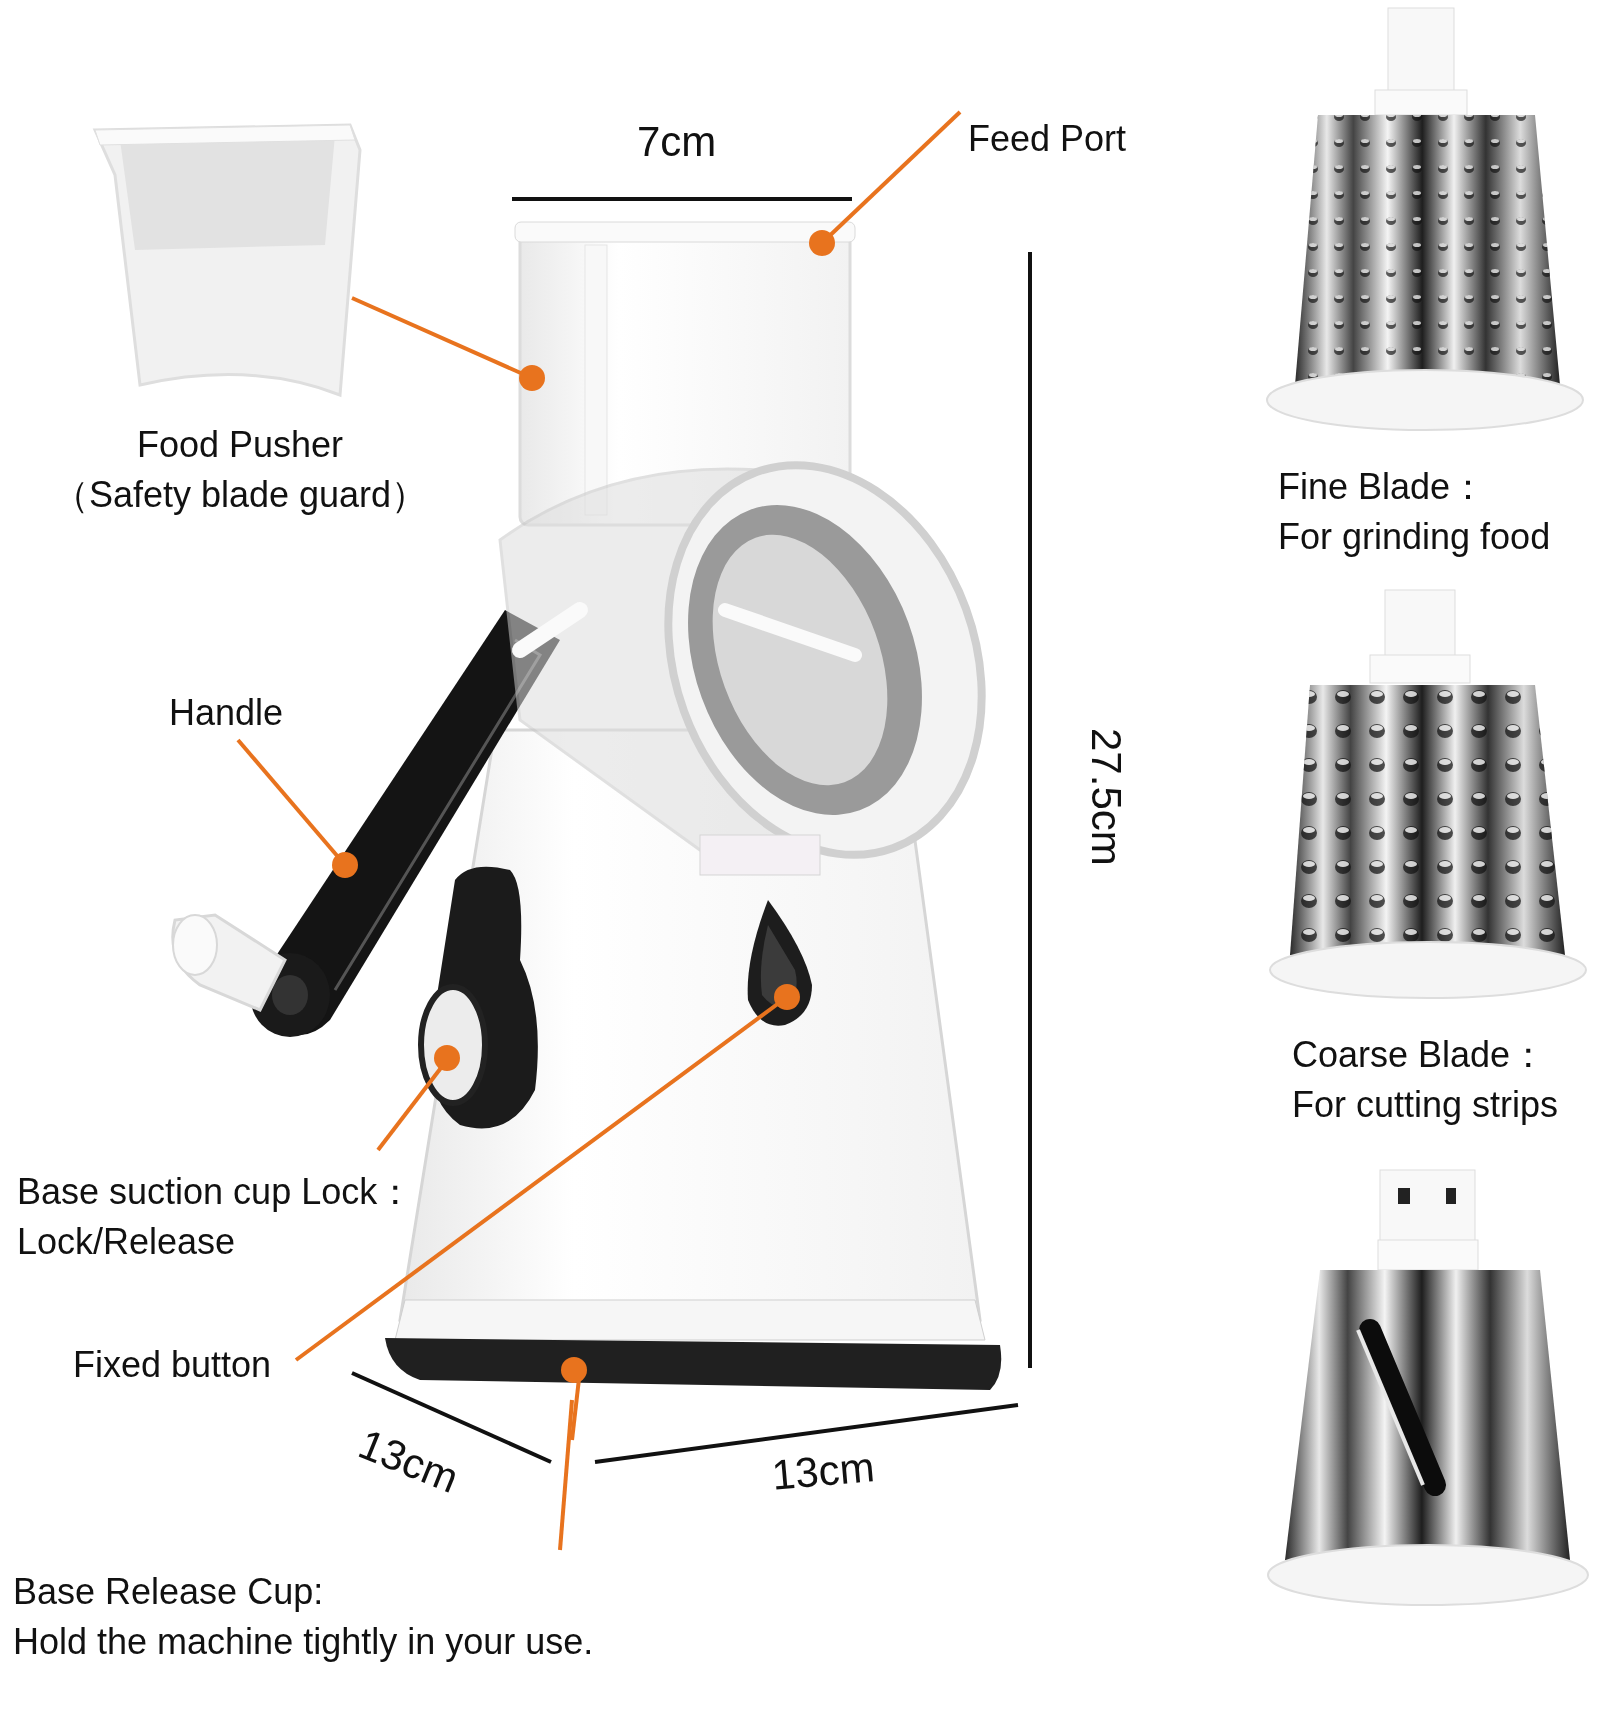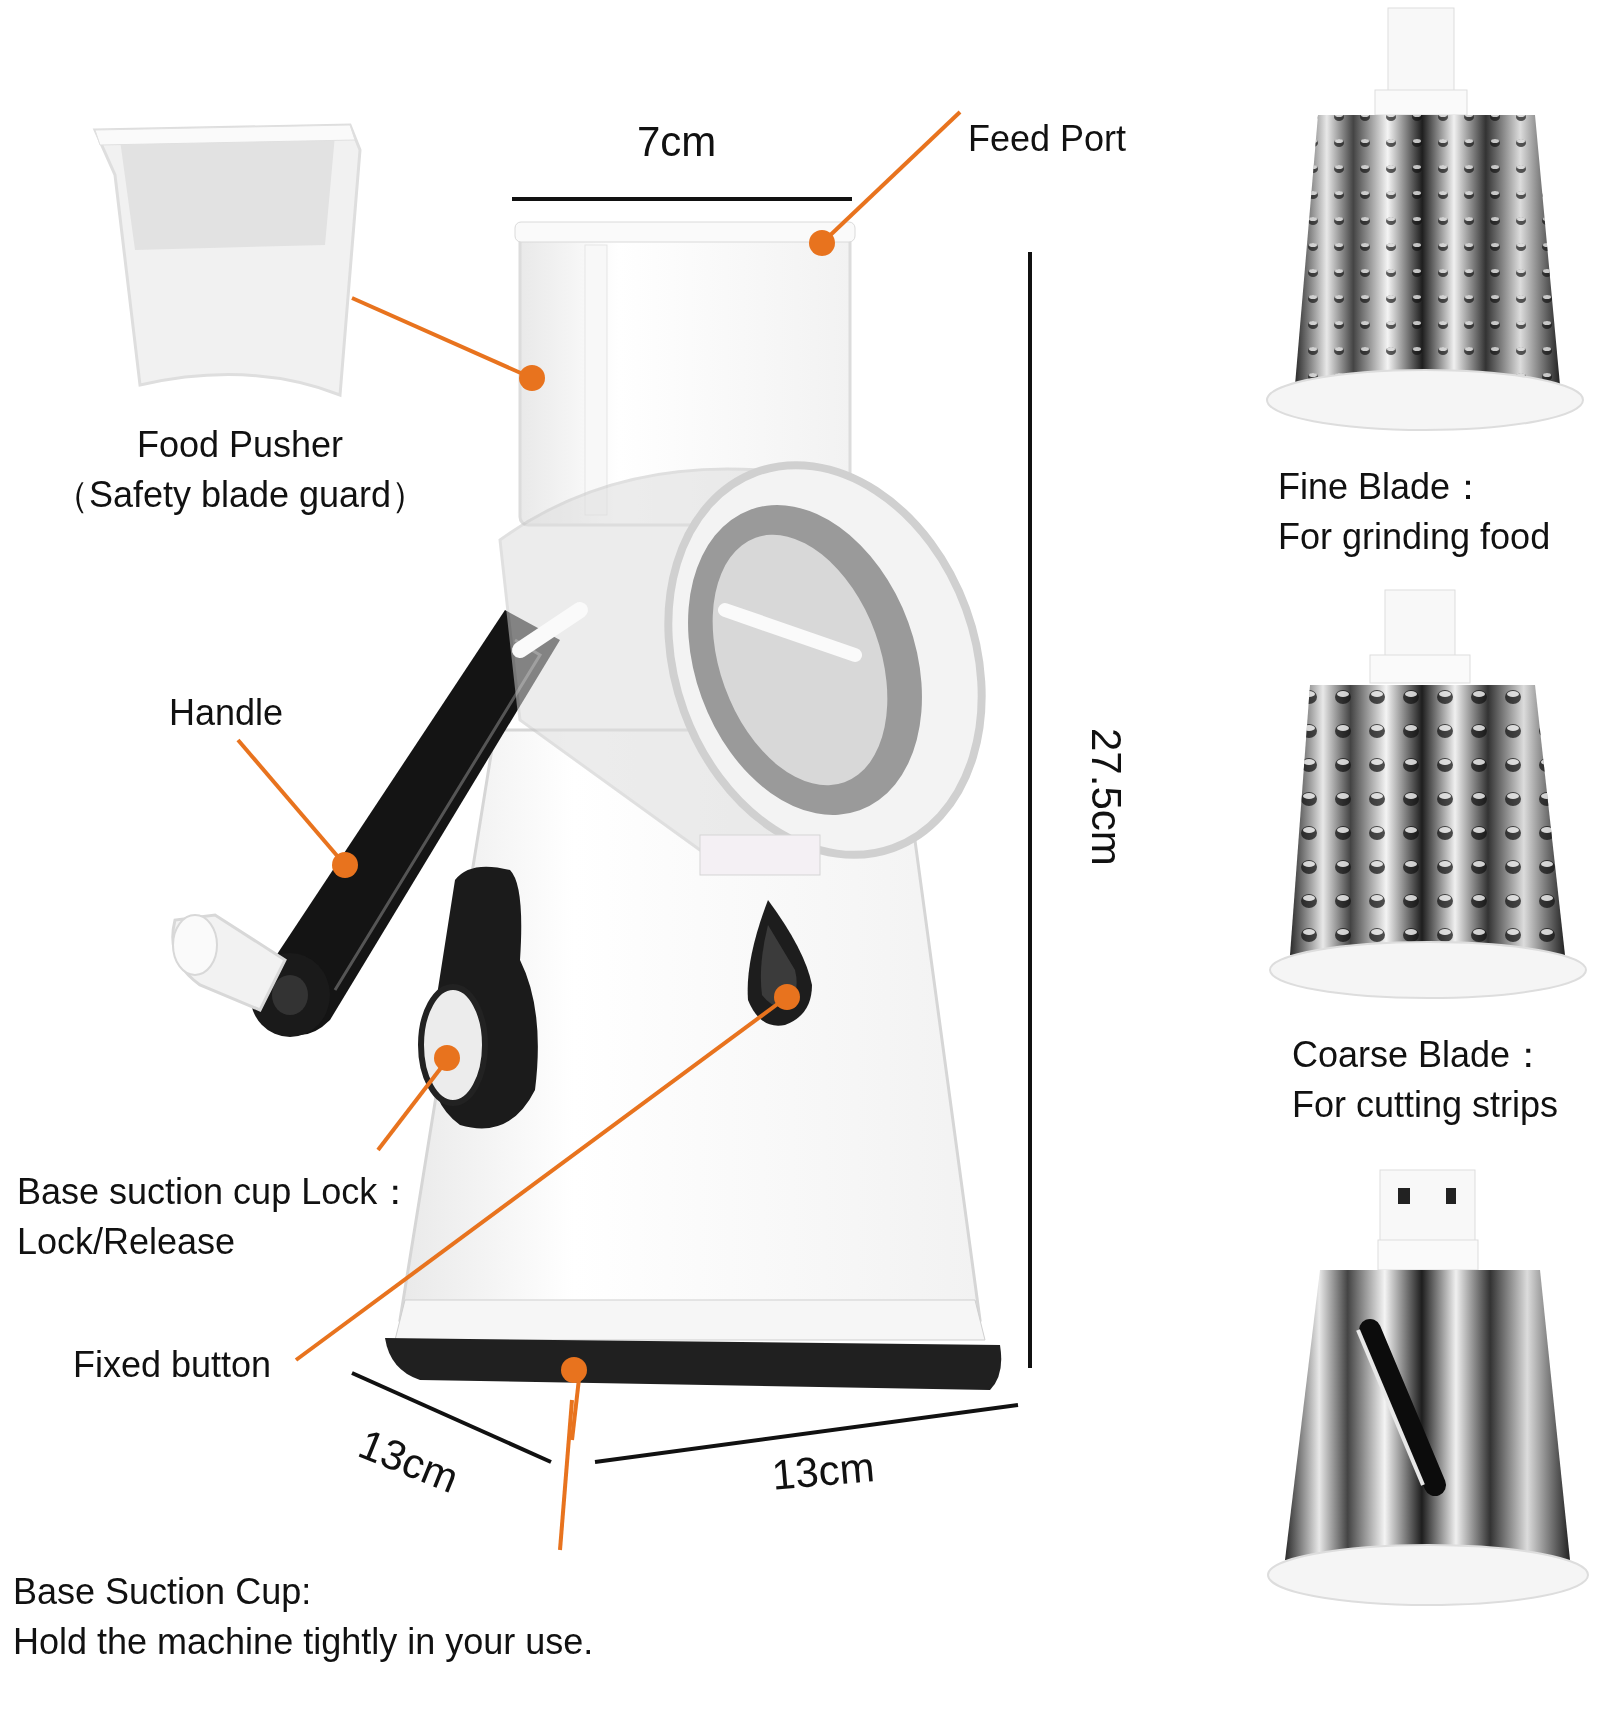--- a/index.html
+++ b/index.html
@@ -161,21 +161,21 @@
 <div class="lbl" style="left:17px; top:1167px;">
   <span class="l">Base suction cup Lock：</span>
   <span class="l">Lock/Release</span>
 </div>
 
 <div class="lbl" style="left:73px; top:1340px;text-align:center;">
   <span class="l">Fixed button</span>
 </div>
 
 <div class="lbl" style="left:13px; top:1567px;">
-  <span class="l">Base Suction Cup:</span>
+  <span class="l">Base Release Cup:</span>
   <span class="l">Hold the machine tightly in your use.</span>
 </div>
 
 <div class="lbl" style="left:1278px; top:462px;">
   <span class="l">Fine Blade：</span>
   <span class="l">For grinding food</span>
 </div>
 
 <div class="lbl" style="left:1292px; top:1030px;">
   <span class="l">Coarse Blade：</span>

